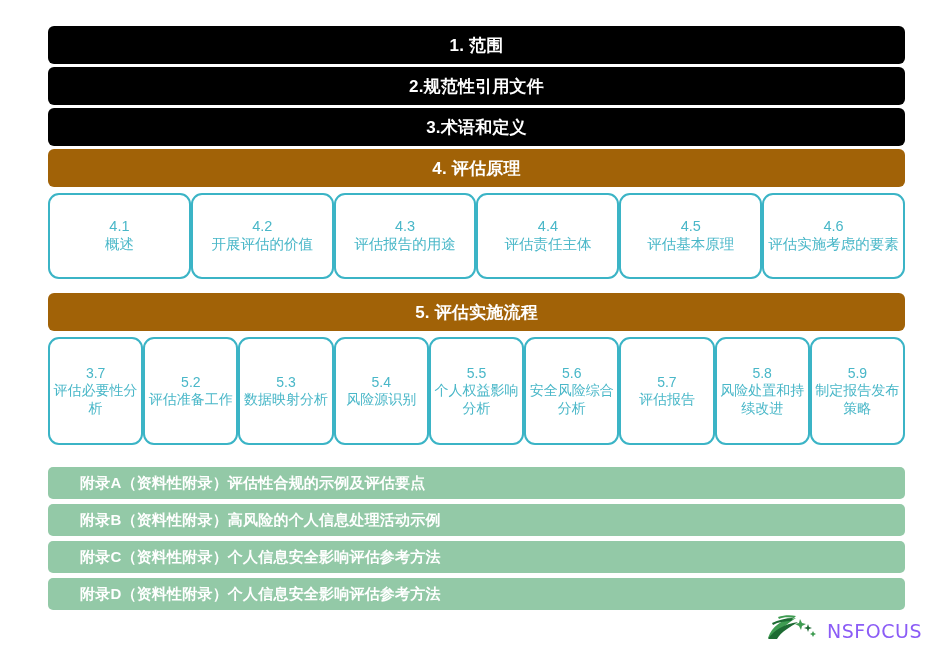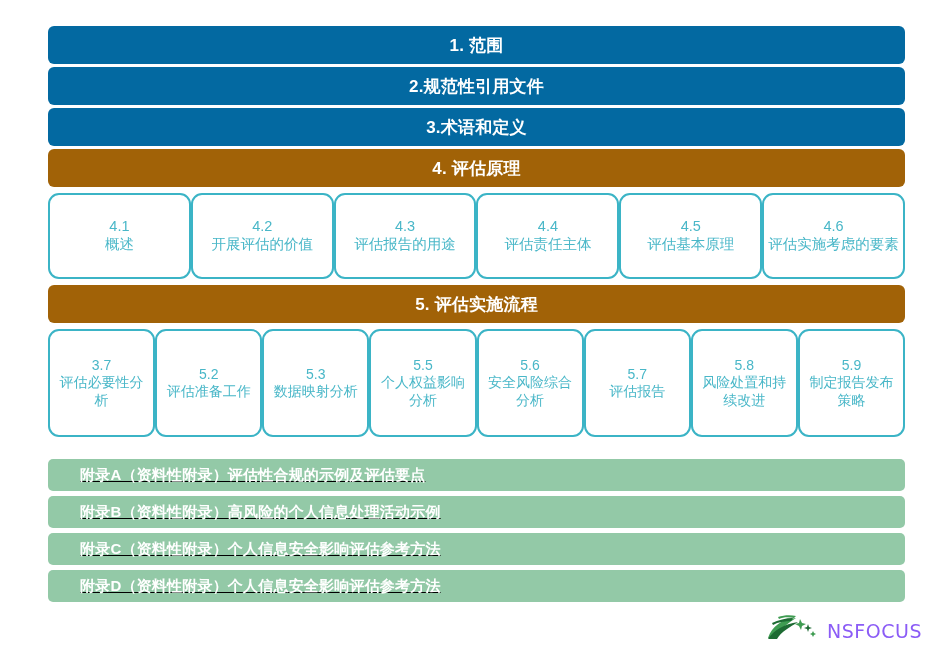--- a/index.html
+++ b/index.html
@@ -29,28 +29,28 @@
     display: flex;
     align-items: center;
     justify-content: center;
     color: #ffffff;
     font-size: 17px;
     font-weight: bold;
     letter-spacing: 0.2px;
     margin-bottom: 3px;
     box-sizing: border-box;
   }
-  .section-bar.dark { background: #0369a1; justify-content: center; }
+  .section-bar.dark { background: #000000; justify-content: center; }
   .section-bar.light { background: #a16207; }
 
   
   .box-row {
     display: flex;
     margin-top: 6px;
-    margin-bottom: 6px;
+    margin-bottom: 14px;
   }
   .box {
     flex: 1 1 0;
     min-width: 0;
     border: 2px solid #3bb4c6;
     border-radius: 11px;
     background: #ffffff;
     color: #49b7c8;
     display: flex;
     flex-direction: column;
@@ -62,21 +62,20 @@
     padding: 4px 3px;
   }
   .row4 .box { height: 86px; font-size: 14.5px; }
   .row5 .box { height: 108px; font-size: 14px; }
   .box .num { display: block; }
   .box .cap { display: block; }
 
   
   .appendix-list {
     margin-top: 22px;
-    text-decoration: underline;
   }
   .appendix-bar {
     height: 32px;
     background: #93c9a7;
     border-radius: 5px;
     display: flex;
     align-items: center;
     color: #ffffff;
     font-size: 15px;
     font-weight: bold;
@@ -159,20 +158,24 @@
       <span class="num">3.7</span>
       <span class="cap">评估必要性分析</span>
     </div>
     <div class="box">
       <span class="num">5.2</span>
       <span class="cap">评估准备工作</span>
     </div>
     <div class="box">
       <span class="num">5.3</span>
       <span class="cap">数据映射分析</span>
+    </div>
+    <div class="box">
+      <span class="num">5.4</span>
+      <span class="cap">风险源识别</span>
     </div>
     <div class="box">
       <span class="num">5.5</span>
       <span class="cap">个人权益影响分析</span>
     </div>
     <div class="box">
       <span class="num">5.6</span>
       <span class="cap">安全风险综合分析</span>
     </div>
     <div class="box">

